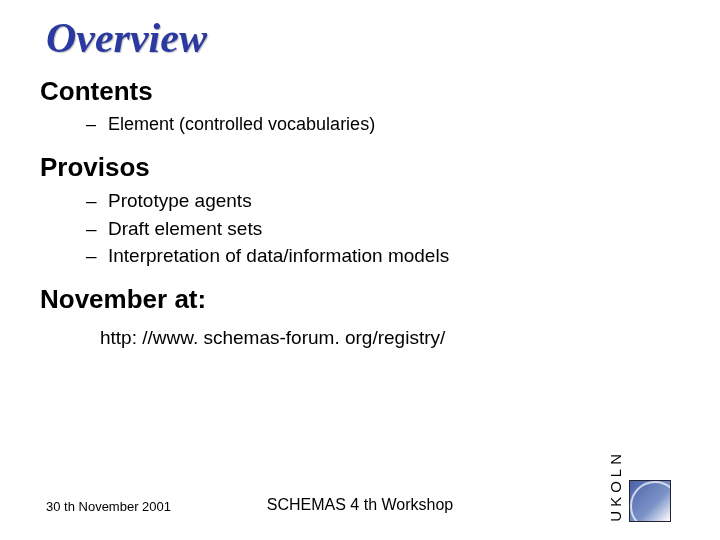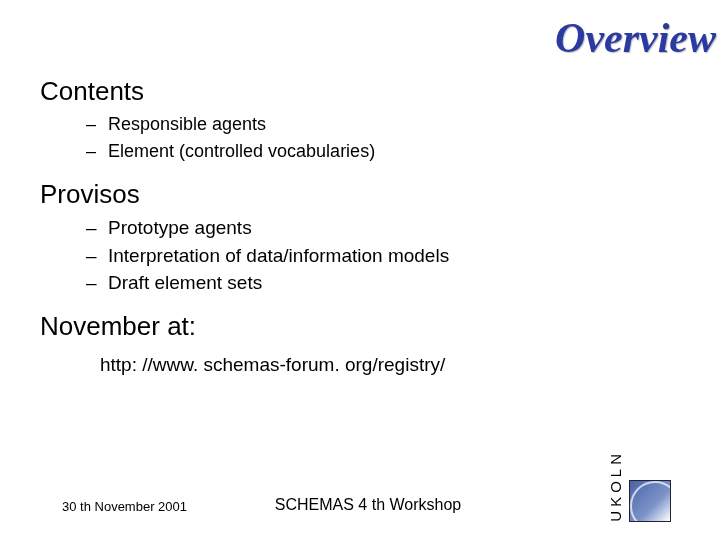--- a/index.html
+++ b/index.html
@@ -9,29 +9,29 @@
     background: #fff;
     position: relative;
     color: #000;
   }
   .title {
     font-family: "Times New Roman", Times, serif;
     font-style: italic;
     font-weight: bold;
     color: #2b3aa0;
     font-size: 42px;
-    padding: 14px 4px 0 46px;
+    padding: 14px 13px 0 46px;
     text-shadow: 1px 1px 1px rgba(0,0,0,0.25);
-    text-align: right;
   }
   .section-head {
     font-family: Arial, sans-serif;
     font-size: 26px;
     color: #000;
     padding: 14px 0 4px 40px;
+    font-weight: bold;
   }
   ul.bullets {
     list-style: none;
     padding-left: 108px;
   }
   ul.bullets li {
     font-size: 18px;
     line-height: 1.5;
     position: relative;
   }
@@ -44,21 +44,21 @@
     font-size: 19px;
     line-height: 1.45;
   }
   .url {
     font-family: Liberation Sans, sans-serif;
     font-size: 19px;
     padding: 8px 0 0 100px;
   }
   .footer {
     position: absolute;
-    left: 16px;
+    left: 0;
     right: 0;
     bottom: 14px;
     height: 50px;
     font-family: Arial, sans-serif;
   }
   .footer-date {
     position: absolute;
     left: 46px;
     bottom: 12px;
     font-size: 13px;
@@ -106,29 +106,28 @@
     border-radius: 50%;
   }
 </style>
 </head>
 <body>
 
 <div class="title">Overview</div>
 
 <div class="section-head">Contents</div>
 <ul class="bullets">
-  <li>Responsible agents</li>
   <li>Element (controlled vocabularies)</li>
 </ul>
 
 <div class="section-head">Provisos</div>
 <ul class="bullets larger">
   <li>Prototype agents</li>
+  <li>Draft element sets</li>
   <li>Interpretation of data/information models</li>
-  <li>Draft element sets</li>
 </ul>
 
 <div class="section-head">November at:</div>
 <div class="url">http: //www. schemas-forum. org/registry/</div>
 
 <div class="footer">
   <div class="footer-date">30 th November 2001</div>
   <div class="footer-center">SCHEMAS 4 th Workshop</div>
   <div class="logo">
     <span class="logo-text">UKOLN</span>

